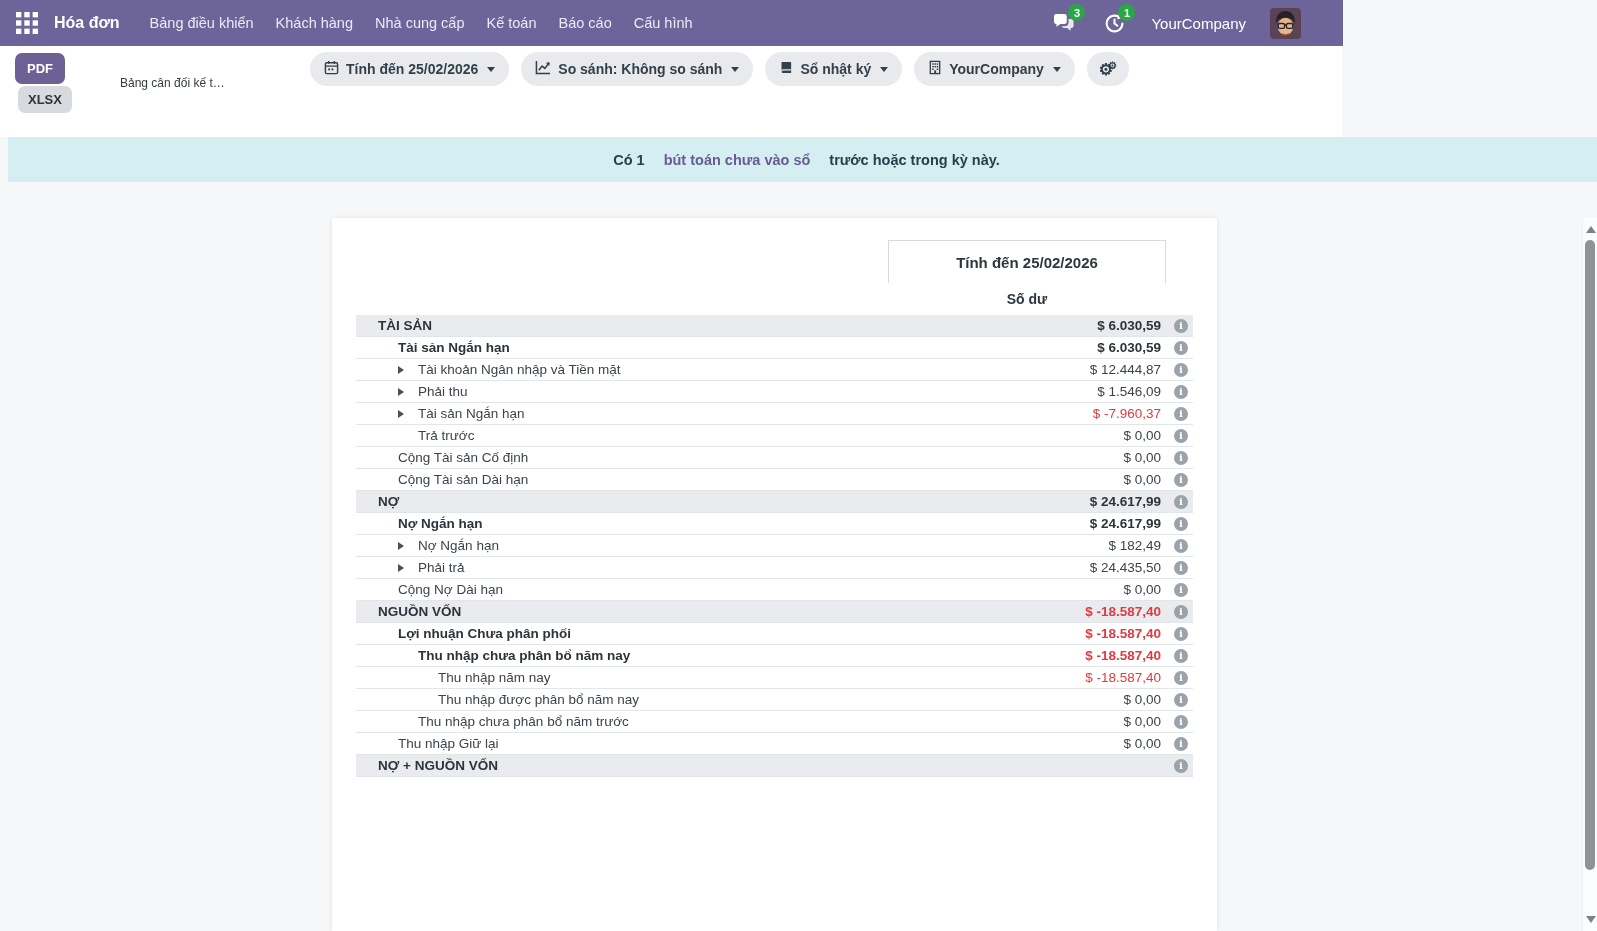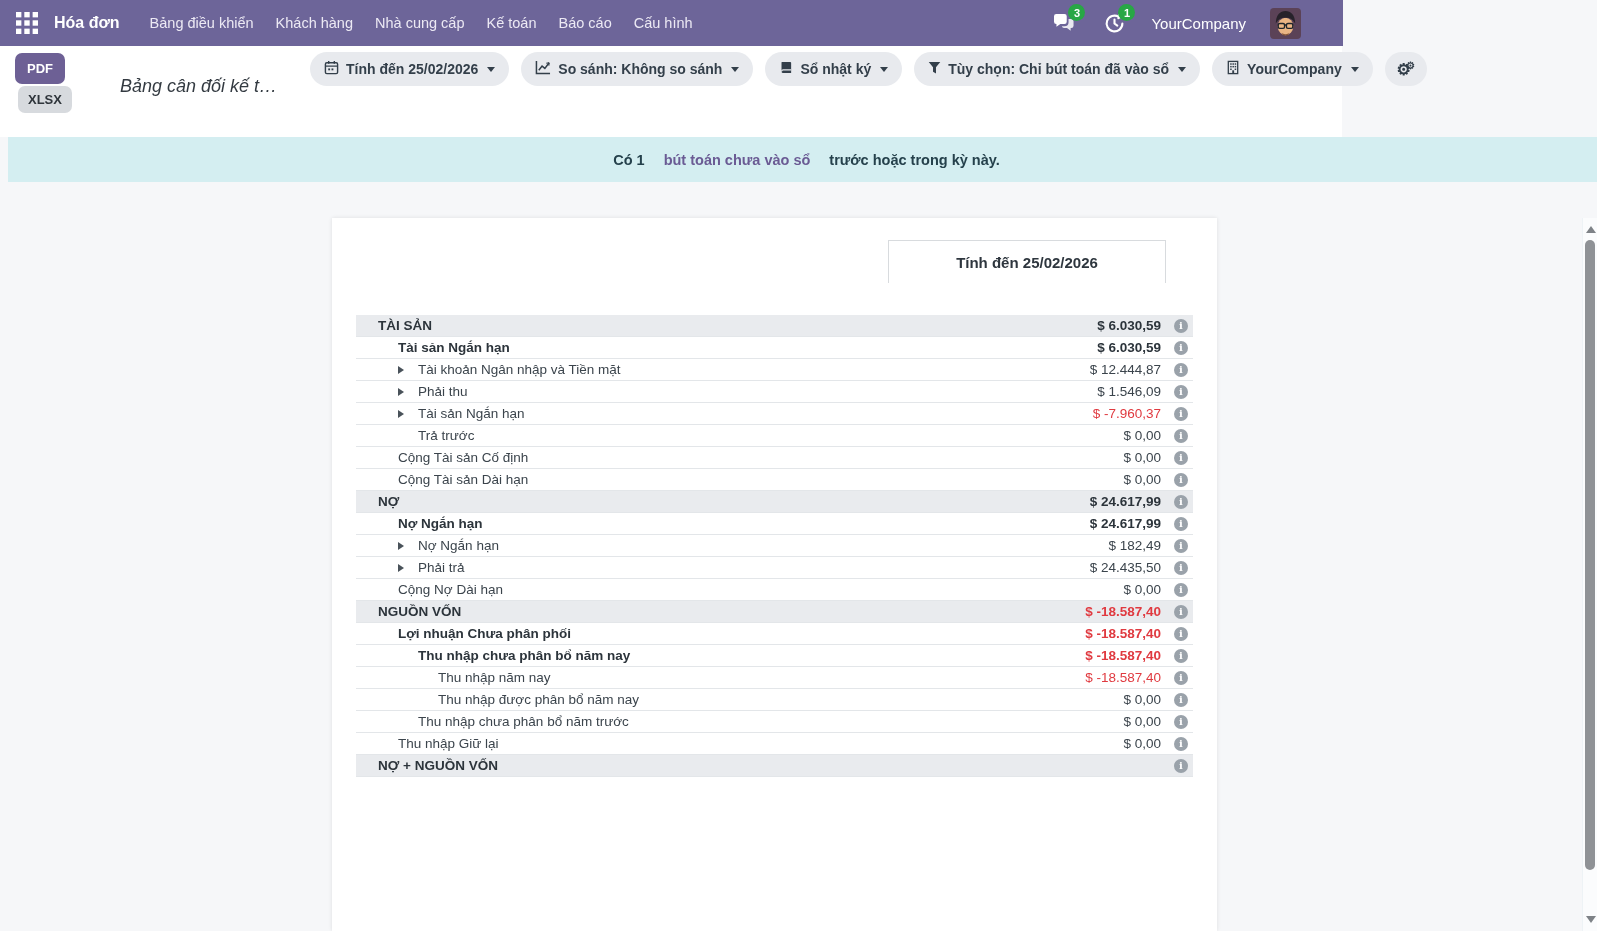--- a/index.html
+++ b/index.html
@@ -15,21 +15,21 @@
   .nav-icon-wrap { position:relative; width:26px; height:24px; display:flex; align-items:center; justify-content:center; cursor:pointer; }
   .badge { position:absolute; top:-7px; right:-8px; min-width:17px; height:17px; border-radius:9px; background:#28a745; color:#fff; font-size:11px; font-weight:700; display:flex; align-items:center; justify-content:center; padding:0 3px; }
   .company-name { font-size:15px; color:#fff; cursor:pointer; }
   .avatar { width:31px; height:31px; border-radius:4px; overflow:hidden; cursor:pointer; }
 
   
   .toolbar { position:absolute; top:46px; left:0; width:1342px; height:91px; background:#fff; z-index:20; }
   .export-col { position:absolute; left:15px; top:7px; display:flex; flex-direction:column; align-items:flex-start; }
   .btn-pdf { background:#6d6095; color:#fff; font-weight:700; font-size:13px; border:none; border-radius:7px; padding:8px 12px; cursor:pointer; }
   .btn-xlsx { background:#d7dade; color:#2f353b; font-weight:700; font-size:13px; border:none; border-radius:7px; padding:6px 10px; margin-top:2px; margin-left:3px; cursor:pointer; }
-  .page-title { position:absolute; left:120px; top:30px; font-size:18px; color:#333a41; white-space:nowrap;font-style:italic; }
+  .page-title { position:absolute; left:120px; top:30px; font-size:12px; color:#333a41; white-space:nowrap; }
   .filters { position:absolute; left:310px; top:52px; transform:translateY(-46px); display:flex; align-items:center; gap:12px; }
   .filters { top:6px; transform:none; }
   .fbtn { display:flex; align-items:center; gap:7px; background:#e8eaee; border:none; border-radius:17px; height:34px; padding:0 14px; font-size:14px; font-weight:600; color:#333f4a; font-family:"Liberation Sans",sans-serif; cursor:pointer; white-space:nowrap; }
   .caret-down { width:0; height:0; border-left:4px solid transparent; border-right:4px solid transparent; border-top:5px solid #333f4a; margin-left:2px; }
   .fbtn svg { flex:0 0 auto; }
   .gear-btn { width:42px; justify-content:center; padding:0; font-size:16px; }
   .cog-small { font-size:10px; margin-left:-5px; vertical-align:6px; }
 
   
   .banner { position:absolute; top:137px; left:8px; width:1597px; height:45px; background:#d4eef1; display:flex; align-items:center; justify-content:center; gap:19px; font-size:14.5px; font-weight:600; color:#25414c; z-index:10; }
@@ -150,29 +150,20 @@
         <svg width="14" height="15" viewBox="0 0 15 16" fill="none" stroke="#333f4a" stroke-width="1.5">
           <path d="M3 2h9a1 1 0 0 1 1 1v11H4.5A1.8 1.8 0 0 1 2.7 12.2V3A1 1 0 0 1 3 2z" fill="#333f4a" stroke="none"></path>
           <path d="M2.7 12.2A1.8 1.8 0 0 1 4.5 10.5H13" stroke="#e8eaee" stroke-width="1.2"></path>
         </svg>
       </span>
       <span>Sổ nhật ký</span>
       <span class="caret-down"></span>
     </button>
     <button class="fbtn">
       <span>
-        <svg width="13" height="14" viewBox="0 0 14 15" fill="#333f4a">
-          <path d="M.8 1h12.4L8.6 6.8v6.7l-3.2-2V6.8z"></path>
-        </svg>
-      </span>
-      <span>Tùy chọn: Chỉ bút toán đã vào sổ</span>
-      <span class="caret-down"></span>
-    </button>
-    <button class="fbtn">
-      <span>
         <svg width="14" height="15" viewBox="0 0 14 16" fill="none" stroke="#333f4a" stroke-width="1.4">
           <rect x="2" y="1.5" width="10" height="13"></rect>
           <g fill="#333f4a" stroke="none">
             <rect x="4" y="3.5" width="1.6" height="1.6"></rect>
               <rect x="6.4" y="3.5" width="1.6" height="1.6"></rect>
               <rect x="8.8" y="3.5" width="1.6" height="1.6"></rect>
             <rect x="4" y="6.3" width="1.6" height="1.6"></rect>
               <rect x="6.4" y="6.3" width="1.6" height="1.6"></rect>
               <rect x="8.8" y="6.3" width="1.6" height="1.6"></rect>
             <rect x="4" y="9.1" width="1.6" height="1.6"></rect>
@@ -192,20 +183,21 @@
 
 <div class="banner">
   <span>Có 1</span>
   <span class="banner-link">bút toán chưa vào sổ</span>
   <span>trước hoặc trong kỳ này.</span>
 </div>
 
 <div class="card">
   <div class="tbl-head">
     <div class="period-box">Tính đến 25/02/2026</div>
+    <div class="subhead">Số dư</div>
   </div>
   <div class="rows">
       <div class="trow lvl0 sec">
         <span class="lbl">TÀI SẢN</span>
         <span class="val">$ 6.030,59</span>
         <span class="info-icon">i</span>
       </div>
       <div class="trow lvl1 bold">
         <span class="lbl">Tài sản Ngắn hạn</span>
         <span class="val">$ 6.030,59</span>

